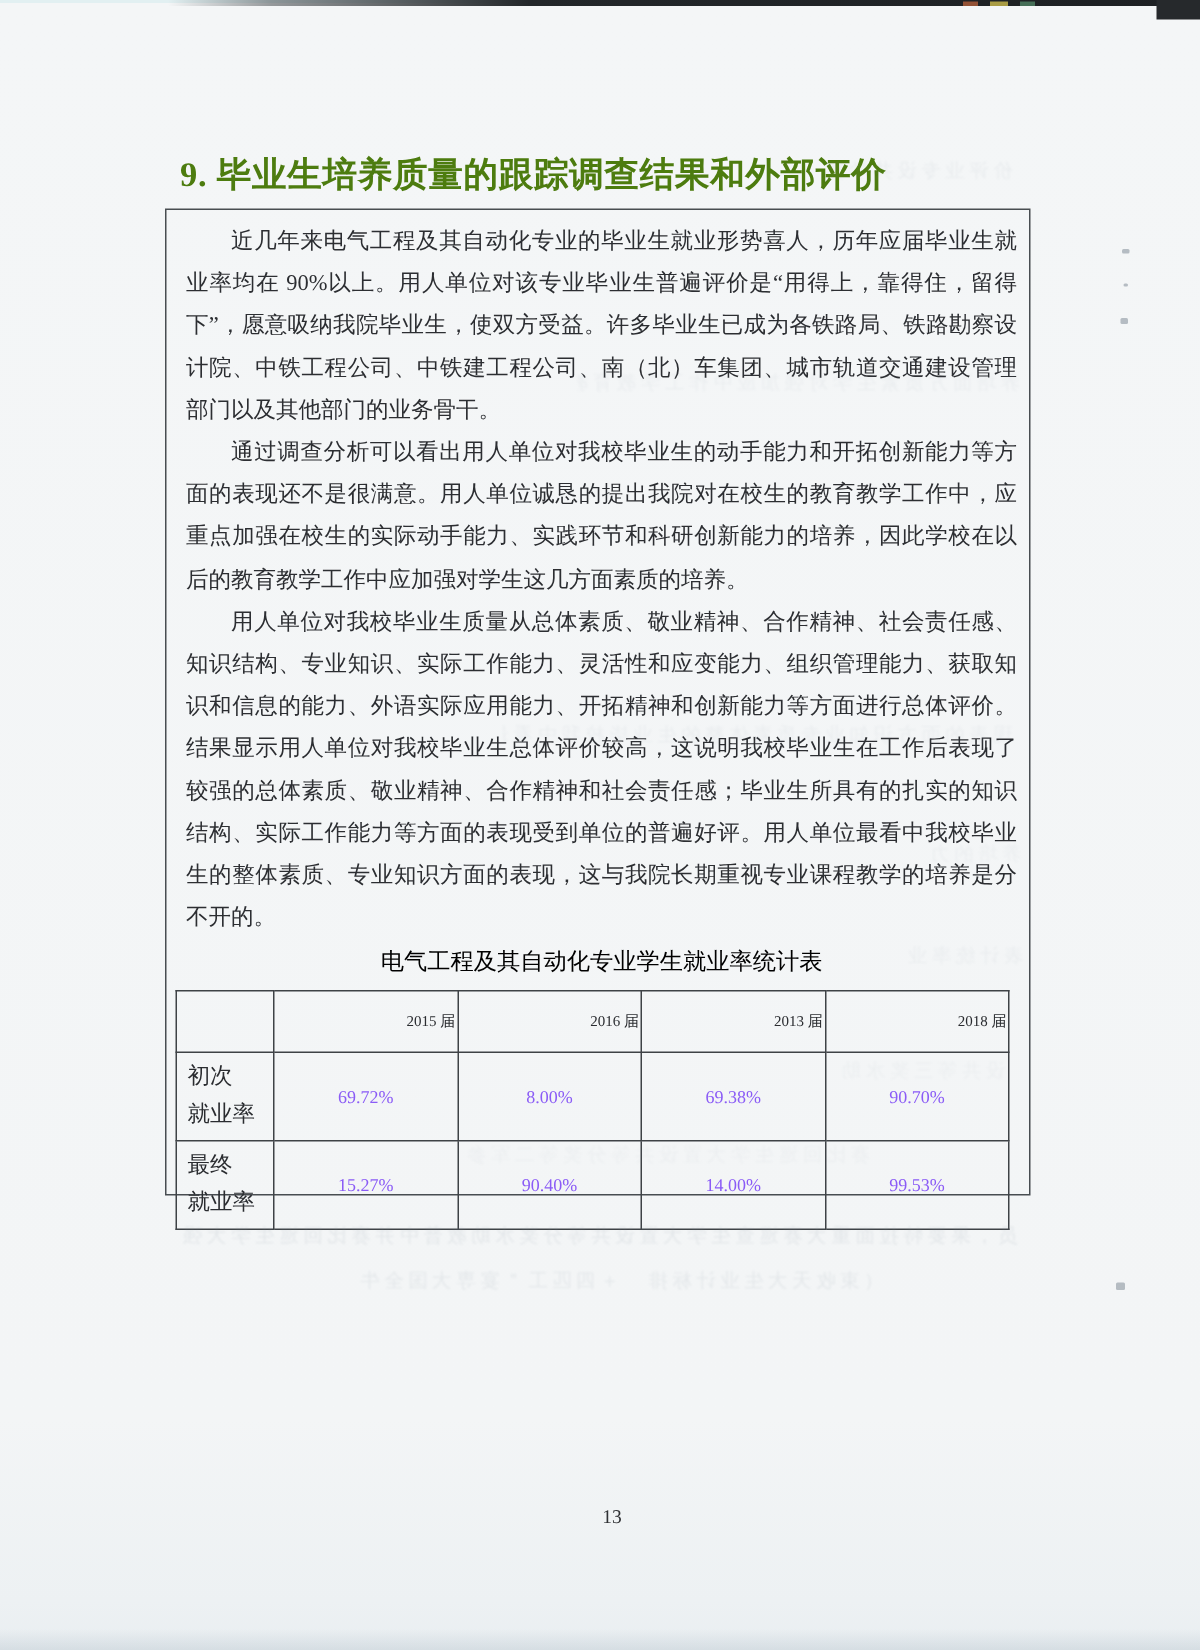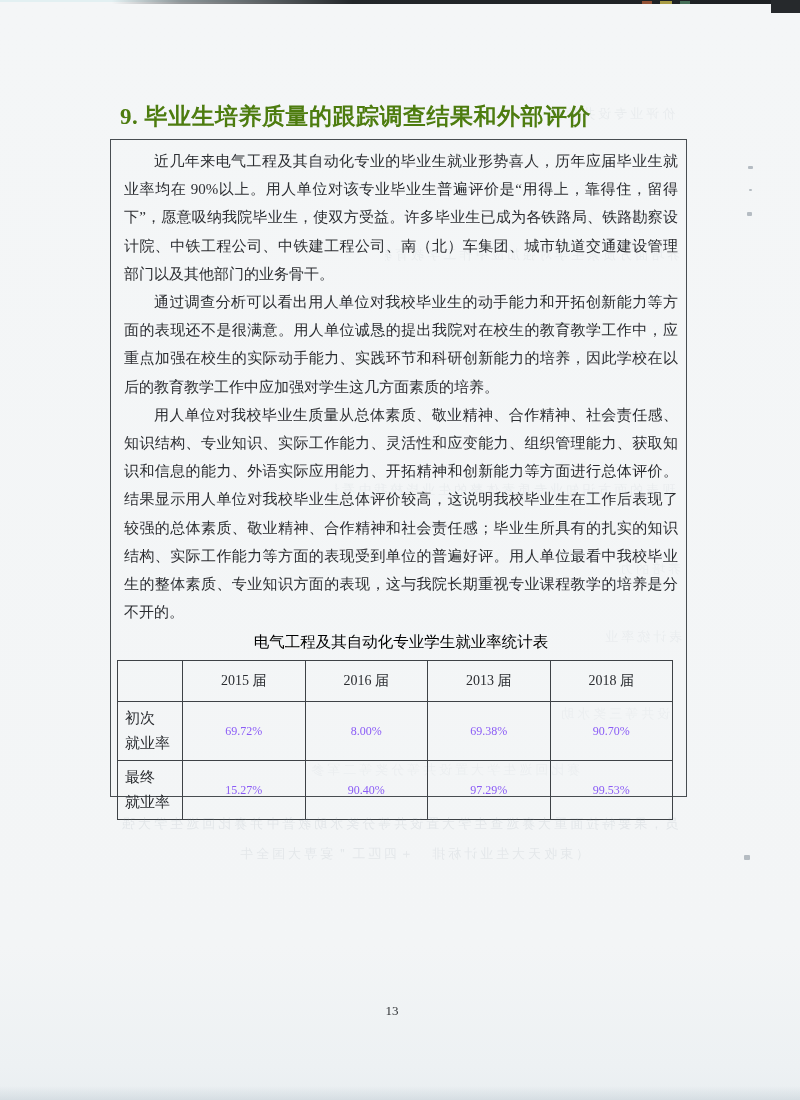--- a/index.html
+++ b/index.html
@@ -48,31 +48,31 @@
   .table-caption{
     text-align:center;font-size:15.5px;line-height:26px;
     margin:3px 0 5px 0;color:#000000;
   }
   table.stats{
     border-collapse:collapse;width:556px;margin-left:-7px;
     background:transparent;table-layout:fixed;
   }
   table.stats th,table.stats td{border:1px solid #3e4246;}
   table.stats thead th{
-    height:38px;font-weight:normal;font-size:14px;color:#2a2c30;text-align:center;
+    height:38px;font-weight:normal;font-size:10px;color:#2a2c30;text-align:right;
   }
   table.stats td.row-label{
     width:62px;text-align:left;padding:2px 2px 2px 7px;
     font-size:15px;line-height:25px;white-space:pre-line;color:#2a2c30;
   }
   table.stats td.val{
     height:56px;text-align:center;font-size:12px;color:#8b5cf6;
   }
   .page-number{
-    position:absolute;left:0;top:1003px;width:784px;text-align:center;
+    position:absolute;left:16px;top:1003px;width:784px;text-align:center;
     font-size:13px;color:#2f3134;
   }
 </style>
 </head>
 <body>
 
 <div class="scan-strip-light"></div>
 <div class="scan-strip-top"></div>
 <div class="scan-corner"></div>
 <div id="fringes">
@@ -125,20 +125,20 @@
           <td class="val">69.72%</td>
           <td class="val">8.00%</td>
           <td class="val">69.38%</td>
           <td class="val">90.70%</td>
         </tr>
         <tr>
           <td class="row-label">最终
 就业率</td>
           <td class="val">15.27%</td>
           <td class="val">90.40%</td>
-          <td class="val">97.29%</td>
+          <td class="val">14.00%</td>
           <td class="val">99.53%</td>
         </tr>
       </tbody>
   </table>
 </div>
 
 <div class="page-number">13</div>
 
 </body></html>

